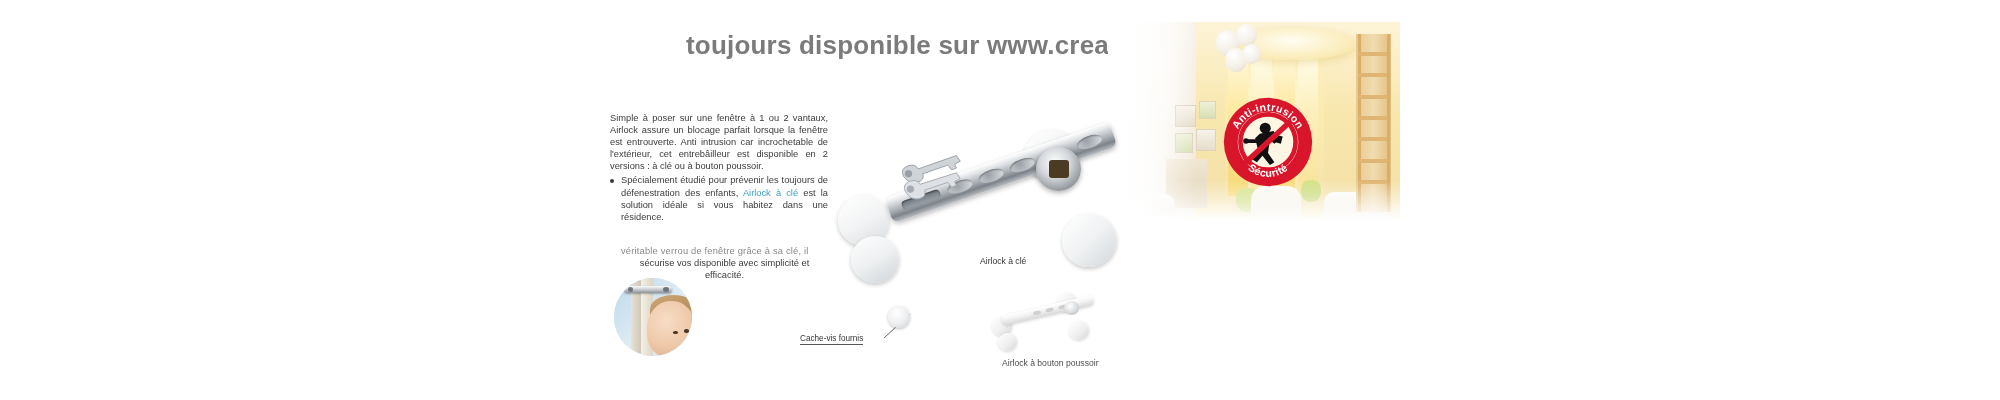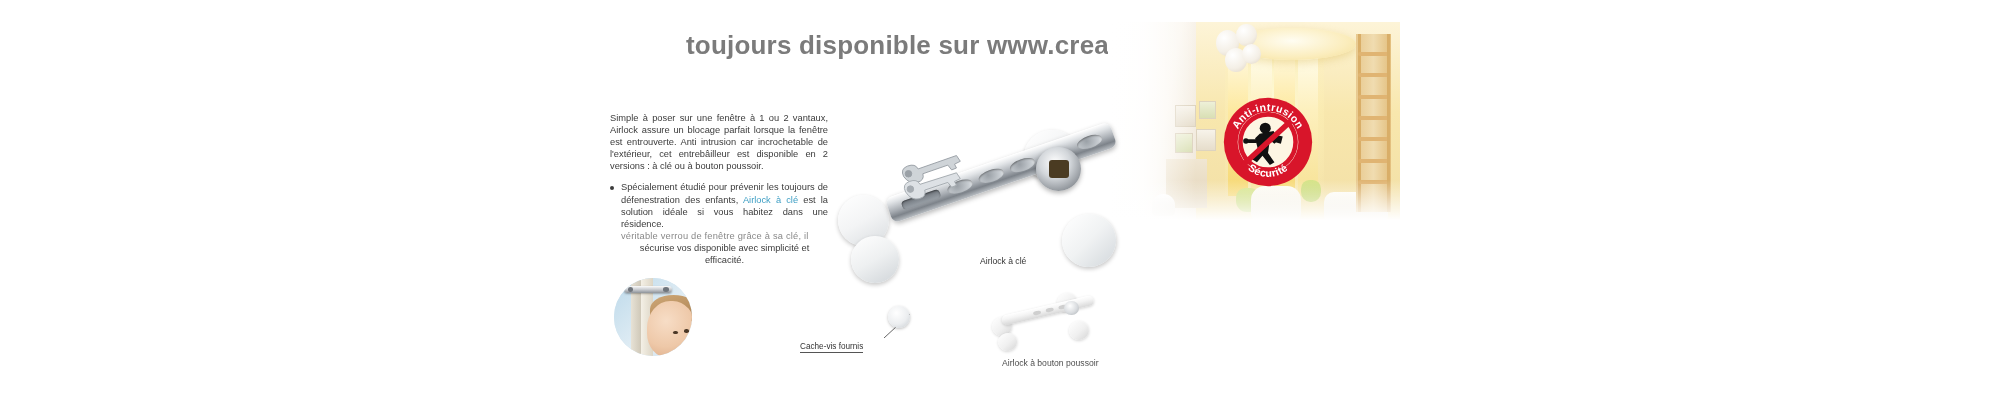--- a/index.html
+++ b/index.html
@@ -156,21 +156,21 @@
     font-weight: bold;
     color: #3f9fc4;
     margin-bottom: 5px;
     letter-spacing: .2px;
   }
   .body-par {
     font-size: 9.3px;
     line-height: 12.1px;
     color: #3b3b3b;
     text-align: justify;
-    margin-bottom: 9px;
+    margin-bottom: 2px;
   }
   .bullet-par {
     position: relative;
     padding-left: 11px;
     font-size: 9.3px;
     line-height: 12.1px;
     color: #3b3b3b;
     text-align: justify;
   }
   .bullet-dot {
@@ -179,20 +179,21 @@
     width: 4px; height: 4px;
     border-radius: 50%;
     background: #3b3b3b;
   }
   .hl { color: #3f9fc4; }
   .degraded {
     display: block;
     opacity: .62;
     filter: blur(.35px);
     letter-spacing: .2px;
+    margin-top: 22px;
   }
   .last-line { display: block; text-align: center; }
 
   
   .child-photo {
     position: absolute;
     left: 614px;
     top: 278px;
     width: 78px;
     height: 78px;
@@ -313,21 +314,21 @@
     color: #333333;
     white-space: nowrap;
   }
   .cap-cle { left: 980px; top: 256px; }
   .cap-poussoir { left: 1002px; top: 358px; }
 
   
   .cachevis {
     position: absolute;
     left: 800px;
-    top: 342px;
+    top: 334px;
     font-size: 8.2px;
     color: #333333;
     border-bottom: 1px solid #555;
     padding-bottom: 1px;
     white-space: nowrap;
   }
   .cachevis-leader {
     position: absolute;
     left: 884px; top: 312px;
     width: 30px; height: 26px;

